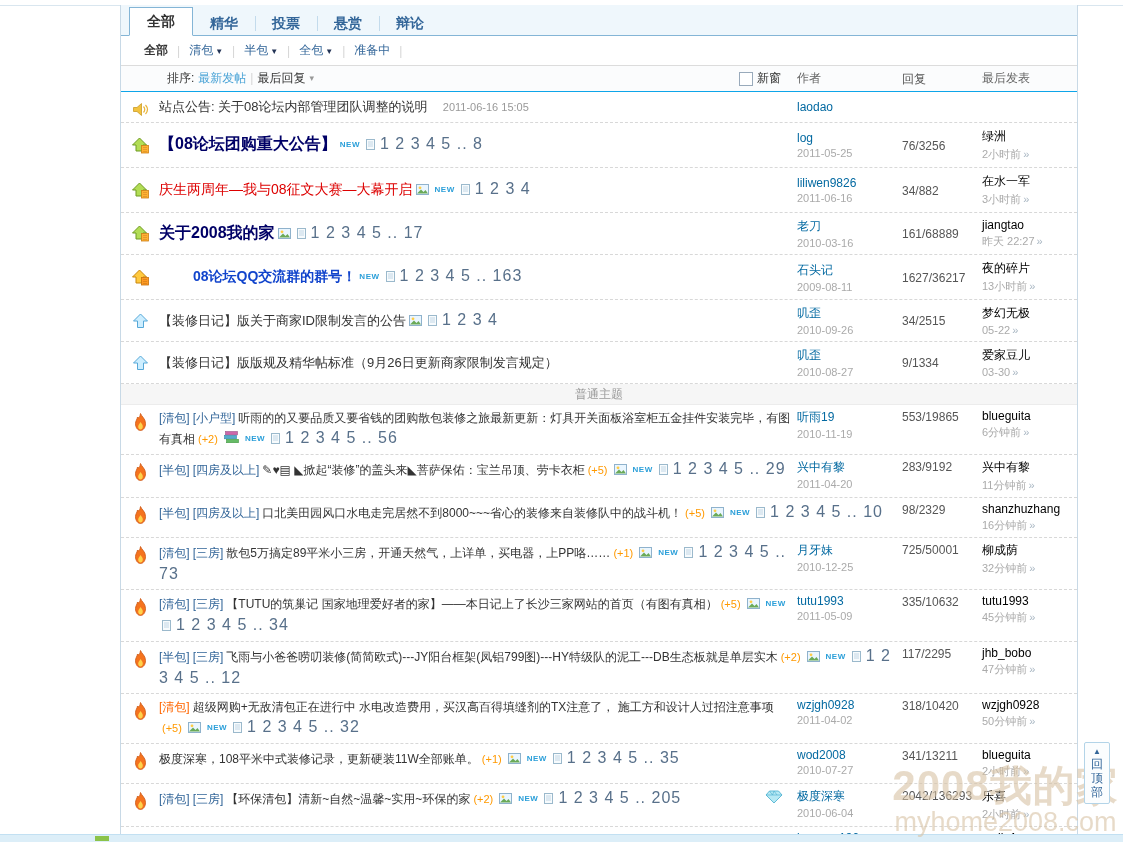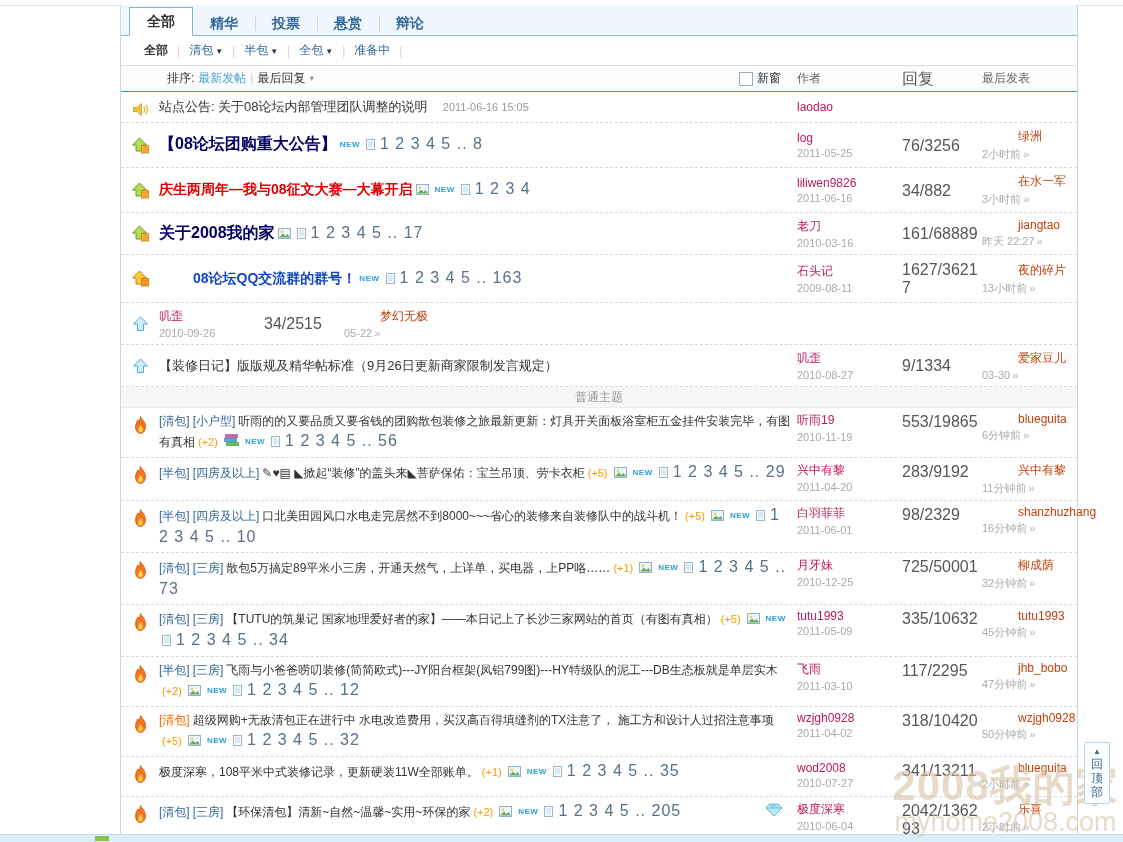--- a/index.html
+++ b/index.html
@@ -35,40 +35,40 @@
   .sort-left{margin-left:8px;display:flex;align-items:center;gap:4px;}
   .link-lite{color:#4aa3d6;}
   .sort-cur{color:#333;}
   .scaret{color:#999;font-size:9px;}
   .newwin{margin-left:auto;margin-right:12px;display:flex;align-items:center;gap:4px;}
   .checkbox{width:12px;height:12px;border:1px solid #9ab;background:#fff;display:inline-block;}
   
   .col-icon{width:38px;flex:none;display:flex;justify-content:center;align-items:flex-start;padding-top:4px;}
   .col-title{flex:1;min-width:0;font-size:12px;color:#333;line-height:19px;padding-right:4px;}
   .col-author{width:105px;flex:none;font-size:12px;}
-  .col-replies{width:80px;flex:none;font-size:16px;color:#555;padding-top:1px;word-break:break-all;}
+  .col-replies{width:80px;flex:none;font-size:12px;color:#555;padding-top:1px;word-break:break-all;}
   .col-last{width:95px;flex:none;font-size:12px;}
   
   .trow{display:flex;border-bottom:1px dashed #d8d8d8;padding:4px 0;}
   .trow.sticky{min-height:30px;padding:5px 0;align-items:center;}
   .trow.sticky .col-icon{align-items:center;padding-top:0;}
   .trow.normal{min-height:30px;}
   .trow.ann{min-height:18px;padding:5px 0;align-items:center;}
   .ann-prefix,.ann-title{color:#333;font-size:13px;}
   .ann-time{color:#999;font-size:11px;margin-left:12px;}
-  .author-name{color:#be185d;text-align:right;}
+  .author-name{color:#0369a1;text-align:right;}
   .author-date{color:#aaa;font-size:11px;margin-top:2px;}
-  .last-user{color:#c2410c;margin-left:36px;}
+  .last-user{color:#000000;}
   .last-time{color:#aaa;font-size:11px;margin-top:2px;white-space:nowrap;}
   .jump{color:#a8b6c2;margin-left:2px;}
   .tag{color:#369;margin-right:3px;}
   .tag.orange{color:#f60;}
   .t-title{color:#333;}
   .t-navy{color:#006;font-weight:bold;font-size:16px;}
-  .t-red{color:#d00;font-weight:bold;font-size:14px;}
+  .t-red{color:#d00;font-weight:normal;font-size:14px;}
   .t-blue{color:#14c;font-weight:bold;font-size:14px;margin-left:34px;}
   .t-norm13{color:#333;font-size:13px;}
   .plus{color:#f90;margin:0 3px;font-size:11px;}
   .new-badge{color:#2b9fd9;font-size:8px;font-weight:bold;margin:0 3px;vertical-align:2px;letter-spacing:.5px;}
   .pages{color:#58708a;font-size:16px;margin-left:2px;letter-spacing:1px;}
   .icon-inline{margin:0 3px;vertical-align:-1px;display:inline-block;}
   .diamond-wrap{float:right;margin:2px 10px 0 0;}
   
   .divider{background:#f6f6f6;color:#999;font-size:12px;text-align:center;height:20px;line-height:20px;border-bottom:1px solid #ececec;}
   
@@ -229,20 +229,28 @@
         <div class="col-author"><a class="author-name">石头记</a><div class="author-date">2009-08-11</div></div>
         <div class="col-replies">1627/36217</div>
         <div class="col-last"><a class="last-user">夜的碎片</a><div class="last-time"><a style="color:#aaa;">13小时前</a><span class="jump">»</span></div></div>
       </div>
       <div class="trow sticky">
         <div class="col-icon">
           <svg width="17" height="16" viewBox="0 0 17 16">
             <path d="M8.5 1 L15.5 8 H11.5 V14.5 H5.5 V8 H1.5 Z" fill="#cdeeff" stroke="#56a8d8" stroke-width="1"></path>
           </svg>
         </div>
+        <div class="col-title"><a class="t-title t-norm13">【装修日记】版关于商家ID限制发言的公告</a><span class="icon-inline"><svg width="13" height="11" viewBox="0 0 13 11">
+              <rect x="0.5" y="0.5" width="12" height="10" fill="#eaf6ff" stroke="#8fb2cc"></rect>
+              <circle cx="4" cy="3.8" r="1.4" fill="#ffcc44"></circle>
+              <path d="M1 9.5 L5 5.5 L7.5 8 L9.5 6 L12 9.5 Z" fill="#6aaa58"></path>
+            </svg></span><span class="icon-inline"><svg width="9" height="11" viewBox="0 0 9 11">
+              <rect x="0.5" y="0.5" width="8" height="10" fill="#f7fbfd" stroke="#9bb9cc"></rect>
+              <path d="M2 3h5M2 5h5M2 7h5" stroke="#b5cede" stroke-width="0.8"></path>
+            </svg></span><a class="pages">1 2 3 4</a></div>
         <div class="col-author"><a class="author-name">叽歪</a><div class="author-date">2010-09-26</div></div>
         <div class="col-replies">34/2515</div>
         <div class="col-last"><a class="last-user">梦幻无极</a><div class="last-time"><a style="color:#aaa;">05-22</a><span class="jump">»</span></div></div>
       </div>
       <div class="trow sticky">
         <div class="col-icon">
           <svg width="17" height="16" viewBox="0 0 17 16">
             <path d="M8.5 1 L15.5 8 H11.5 V14.5 H5.5 V8 H1.5 Z" fill="#cdeeff" stroke="#56a8d8" stroke-width="1"></path>
           </svg>
         </div>
@@ -302,21 +310,20 @@
           </svg>
         </div>
         <div class="col-title"><a class="tag">[半包]</a><a class="tag">[四房及以上]</a><a class="t-title ">口北美田园风口水电走完居然不到8000~~~省心的装修来自装修队中的战斗机！</a><span class="plus">(+5)</span><span class="icon-inline"><svg width="13" height="11" viewBox="0 0 13 11">
               <rect x="0.5" y="0.5" width="12" height="10" fill="#eaf6ff" stroke="#8fb2cc"></rect>
               <circle cx="4" cy="3.8" r="1.4" fill="#ffcc44"></circle>
               <path d="M1 9.5 L5 5.5 L7.5 8 L9.5 6 L12 9.5 Z" fill="#6aaa58"></path>
             </svg></span><span class="new-badge">NEW</span><span class="icon-inline"><svg width="9" height="11" viewBox="0 0 9 11">
               <rect x="0.5" y="0.5" width="8" height="10" fill="#f7fbfd" stroke="#9bb9cc"></rect>
               <path d="M2 3h5M2 5h5M2 7h5" stroke="#b5cede" stroke-width="0.8"></path>
             </svg></span><a class="pages">1 2 3 4 5 .. 10</a></div>
-        <div class="col-author"><a class="author-name">白羽菲菲</a><div class="author-date">2011-06-01</div></div>
         <div class="col-replies">98/2329</div>
         <div class="col-last"><a class="last-user">shanzhuzhang</a><div class="last-time"><a style="color:#aaa;">16分钟前</a><span class="jump">»</span></div></div>
       </div>
       <div class="trow normal">
         <div class="col-icon">
           <svg width="15" height="19" viewBox="0 0 15 19">
             <path d="M7.5 0.5 C8.5 3.5 12.5 5.5 12.5 10.5 C12.5 14.5 10.3 17.5 7.5 17.5 C4.7 17.5 2.5 14.5 2.5 10.5 C2.5 8 4.2 6.5 4.5 4 C5.5 5.5 6.8 5 7.5 0.5 Z" fill="#f5731e" stroke="#cc5512" stroke-width="0.8"></path>
             <path d="M7.5 9 C8.8 10.8 9.8 11.8 9.8 13.6 C9.8 15.4 8.8 16.5 7.5 16.5 C6.2 16.5 5.2 15.4 5.2 13.6 C5.2 11.8 6.6 11 7.5 9 Z" fill="#ffd24a"></path>
           </svg>
         </div>
@@ -359,21 +366,20 @@
           </svg>
         </div>
         <div class="col-title"><a class="tag">[半包]</a><a class="tag">[三房]</a><a class="t-title ">飞雨与小爸爸唠叨装修(简简欧式)---JY阳台框架(凤铝799图)---HY特级队的泥工---DB生态板就是单层实木</a><span class="plus">(+2)</span><span class="icon-inline"><svg width="13" height="11" viewBox="0 0 13 11">
               <rect x="0.5" y="0.5" width="12" height="10" fill="#eaf6ff" stroke="#8fb2cc"></rect>
               <circle cx="4" cy="3.8" r="1.4" fill="#ffcc44"></circle>
               <path d="M1 9.5 L5 5.5 L7.5 8 L9.5 6 L12 9.5 Z" fill="#6aaa58"></path>
             </svg></span><span class="new-badge">NEW</span><span class="icon-inline"><svg width="9" height="11" viewBox="0 0 9 11">
               <rect x="0.5" y="0.5" width="8" height="10" fill="#f7fbfd" stroke="#9bb9cc"></rect>
               <path d="M2 3h5M2 5h5M2 7h5" stroke="#b5cede" stroke-width="0.8"></path>
             </svg></span><a class="pages">1 2 3 4 5 .. 12</a></div>
-        <div class="col-author"><a class="author-name">飞雨</a><div class="author-date">2011-03-10</div></div>
         <div class="col-replies">117/2295</div>
         <div class="col-last"><a class="last-user">jhb_bobo</a><div class="last-time"><a style="color:#aaa;">47分钟前</a><span class="jump">»</span></div></div>
       </div>
       <div class="trow normal">
         <div class="col-icon">
           <svg width="15" height="19" viewBox="0 0 15 19">
             <path d="M7.5 0.5 C8.5 3.5 12.5 5.5 12.5 10.5 C12.5 14.5 10.3 17.5 7.5 17.5 C4.7 17.5 2.5 14.5 2.5 10.5 C2.5 8 4.2 6.5 4.5 4 C5.5 5.5 6.8 5 7.5 0.5 Z" fill="#f5731e" stroke="#cc5512" stroke-width="0.8"></path>
             <path d="M7.5 9 C8.8 10.8 9.8 11.8 9.8 13.6 C9.8 15.4 8.8 16.5 7.5 16.5 C6.2 16.5 5.2 15.4 5.2 13.6 C5.2 11.8 6.6 11 7.5 9 Z" fill="#ffd24a"></path>
           </svg>
         </div>

